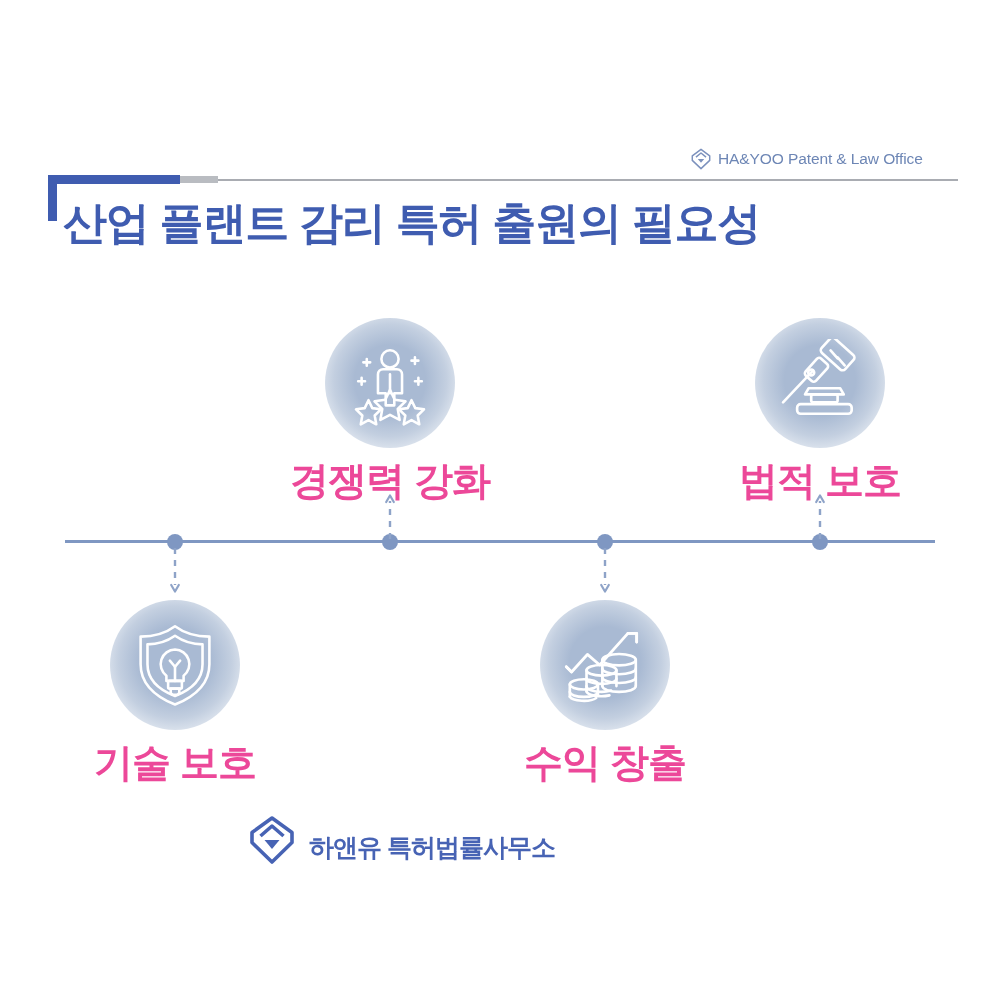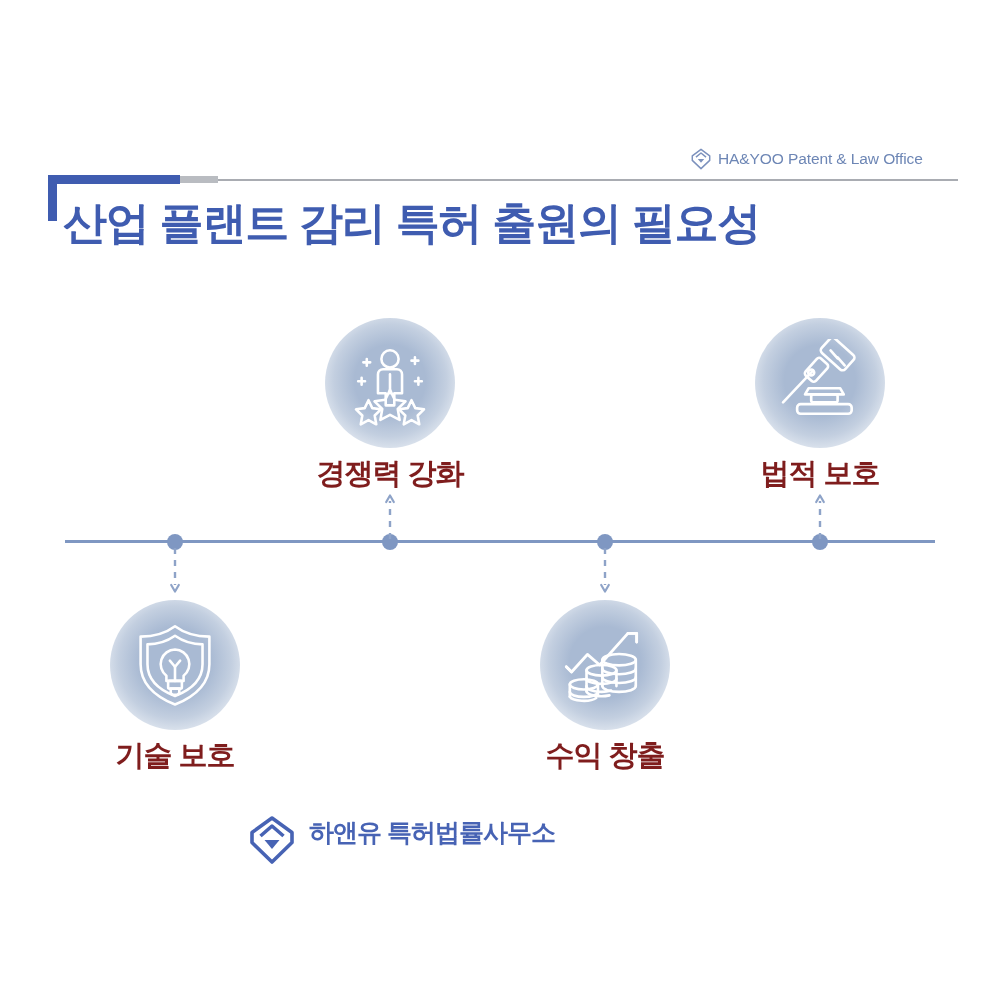--- a/index.html
+++ b/index.html
@@ -56,28 +56,28 @@
   .node{position:absolute;transform:translateX(-50%);text-align:center;width:300px;}
   .icon-circle{
     width:130px;height:130px;margin:0 auto;
     border-radius:50%;
     background:radial-gradient(circle at 50% 48%,
         #a9bad3 0%, #a9bad3 38%, #c3cfe0 60%, #e3e9f1 78%, rgba(255,255,255,0) 92%);
     display:flex;align-items:center;justify-content:center;
   }
   .icon-circle svg{display:block;}
   .node-label{
-    font-size:29px;font-weight:700;color:#7f1d1d;
+    font-size:39px;font-weight:700;color:#ec4899;
     letter-spacing:-1px;white-space:nowrap;margin-top:6px;
   }
 
   
   .footer{
     position:absolute;left:248px;top:816px;
-    display:flex;align-items:flex-start;gap:13px;
+    display:flex;align-items:flex-end;gap:13px;
   }
   .footer-logo{width:48px;height:48px;display:block;}
   .footer-text{
     font-size:25px;font-weight:700;color:#4763b4;
     letter-spacing:-1px;white-space:nowrap;
   }
 </style>
 </head>
 <body>
 

